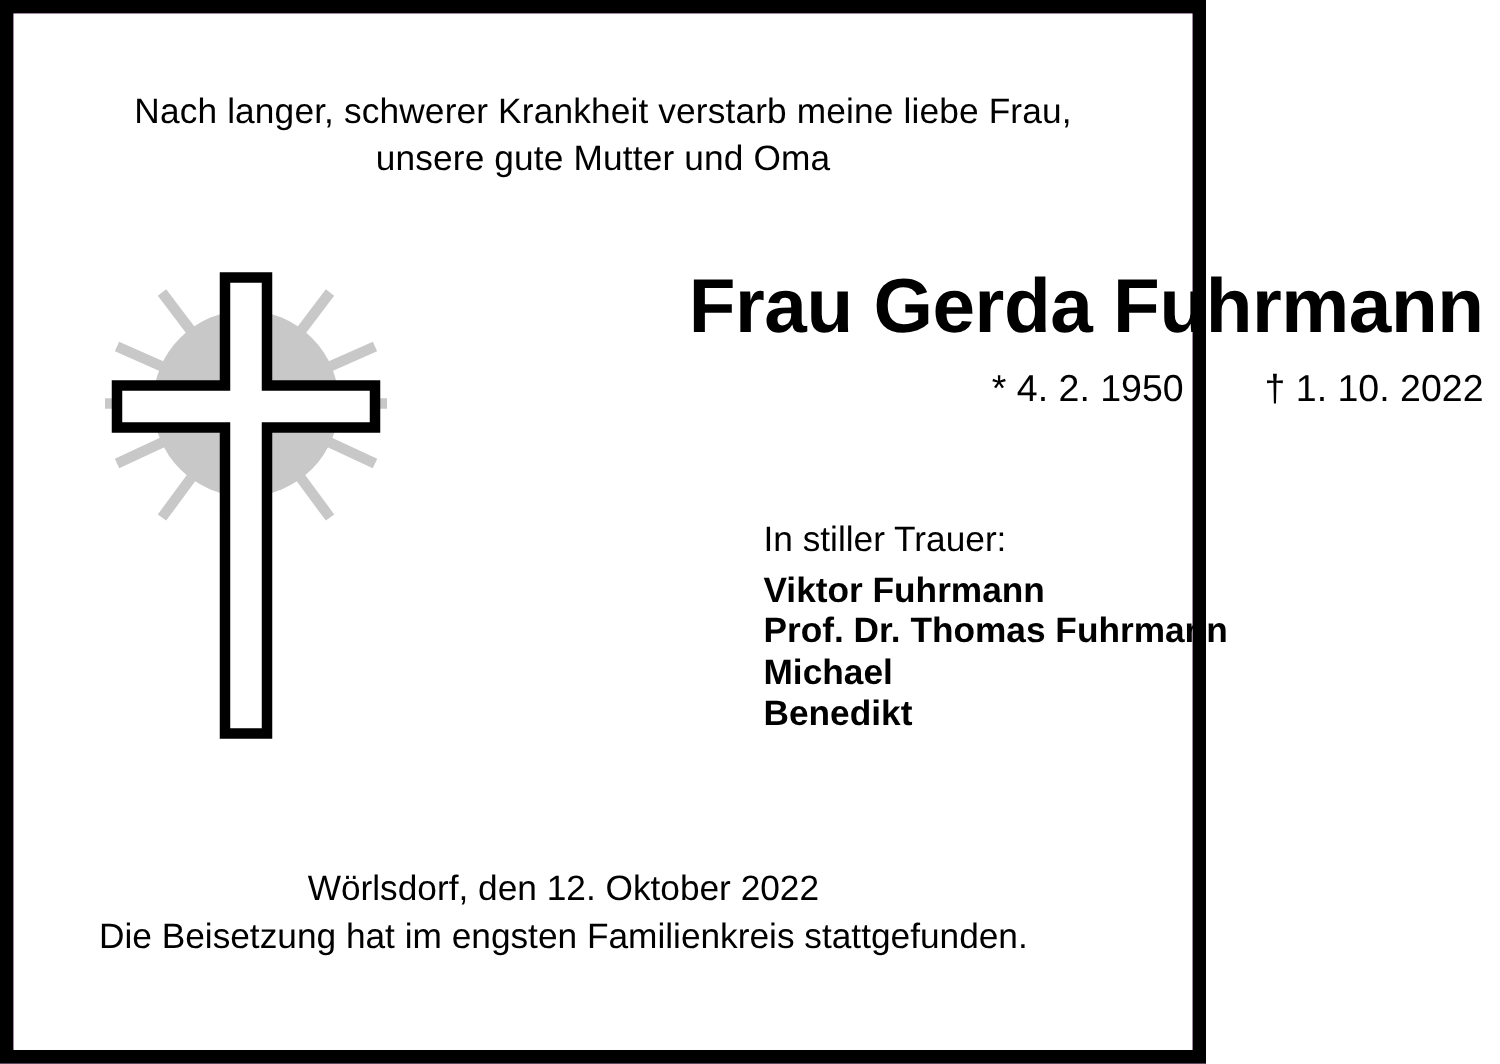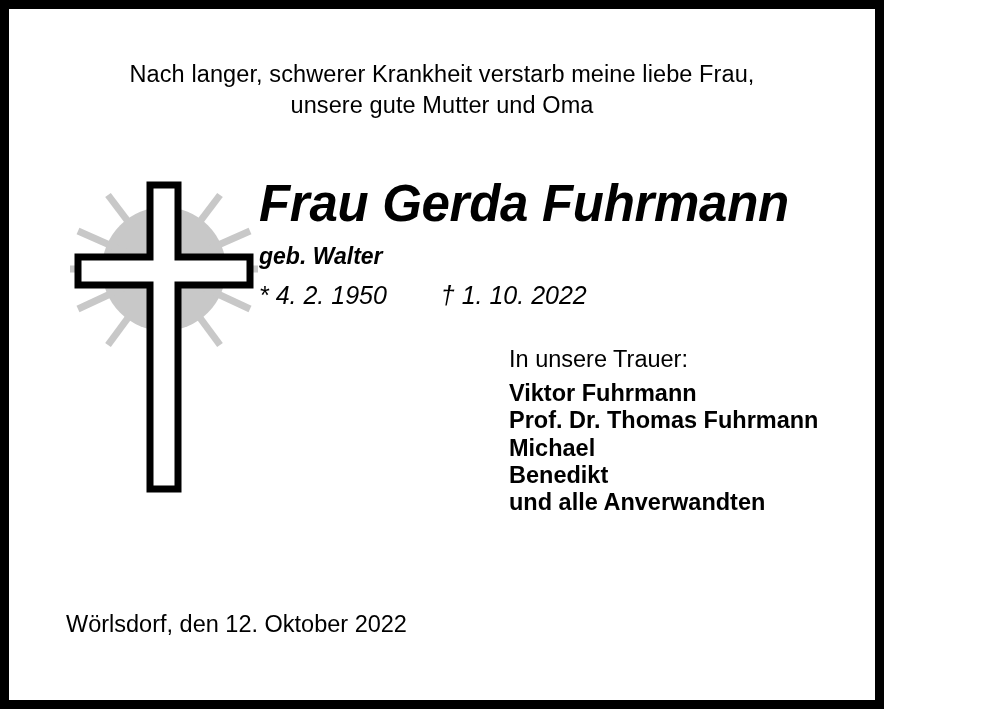--- a/index.html
+++ b/index.html
@@ -10,21 +10,21 @@
   body {
     width: 1000px;
     height: 709px;
     font-family: "Liberation Sans", sans-serif;
     color: #000000;
     overflow: hidden;
   }
 
   .obituary {
     position: relative;
-    width: 884px;
+    width: 804px;
     height: 709px;
     box-sizing: border-box;
     background: #701a75;
     border: 9px solid #000000;
   }
 
   .inner {
     position: relative;
     width: 100%;
     height: 100%;
@@ -59,22 +59,21 @@
   .cross-svg {
     display: block;
   }
 
   
   .name-block {
     position: absolute;
     left: 250px;
     top: 165px;
     width: 730px;
-    text-align: left;
-    font-style: italic;
+    text-align: right;
   }
   .name {
     font-size: 51px;
     font-weight: bold;
     line-height: 60px;
     letter-spacing: -0.3px;
     white-space: nowrap;
   }
   .maiden {
     margin-top: 8px;
@@ -158,35 +157,34 @@
           <line x1="100" y1="110" x2="44" y2="186"></line>
           <line x1="100" y1="110" x2="156" y2="186"></line>
         </g>
 
         <path d="M86 26 H114 V98 H186 V126 H114 V330 H86 V126 H14 V98 H86 Z" fill="#ffffff" stroke="#000000" stroke-width="7" stroke-linejoin="miter"></path>
       </svg>
     </div>
 
     <div class="name-block">
       <div class="name">Frau Gerda Fuhrmann</div>
-      <div class="maiden">geb. Walter</div>
       <div class="dates">
         <span>* 4. 2. 1950</span>
         <span class="gap"></span>
         <span>† 1. 10. 2022</span>
       </div>
     </div>
 
     <div class="mourners">
-      <div class="mourners-intro">In unsere Trauer:</div>
+      <div class="mourners-intro">In stiller Trauer:</div>
       <div class="mourner first">Viktor Fuhrmann</div>
       <div class="mourner">Prof. Dr. Thomas Fuhrmann</div>
       <div class="mourner">Michael</div>
       <div class="mourner">Benedikt</div>
-      <div class="mourner">und alle Anverwandten</div>
     </div>
 
     <div class="footer">
       <span class="line">Wörlsdorf, den 12. Oktober 2022</span>
+      <span class="line">Die Beisetzung hat im engsten Familienkreis stattgefunden.</span>
     </div>
 
   </div>
 </div>
 
 </body></html>

